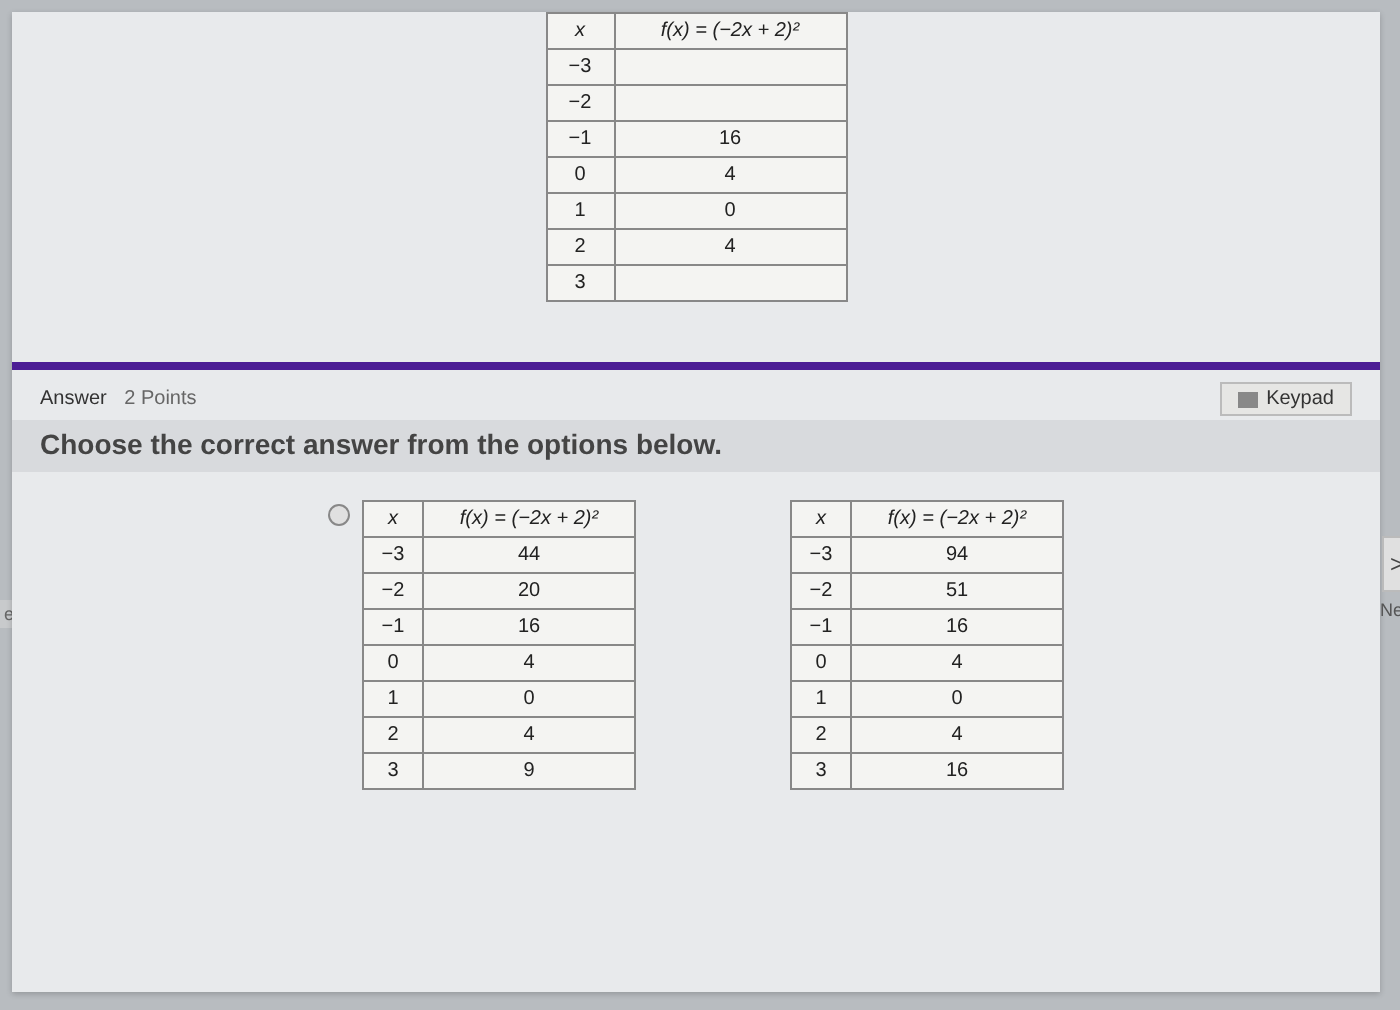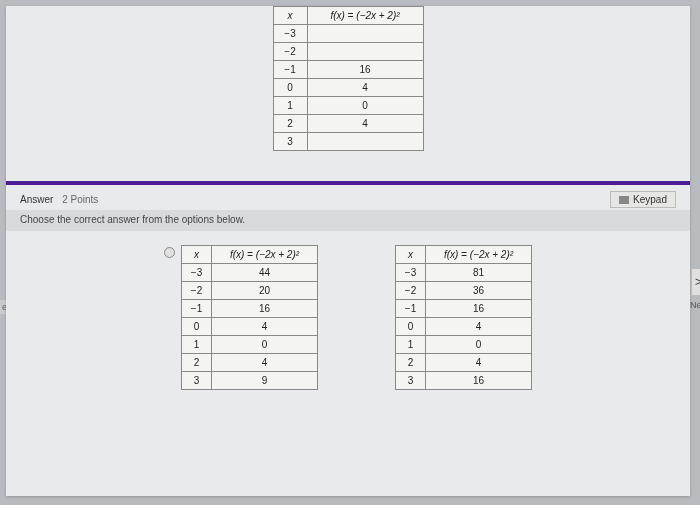--- a/index.html
+++ b/index.html
@@ -66,23 +66,24 @@
     align-items: center;
     gap: 4px;
   }
   .keypad-icon {
     width: 10px; height: 8px;
     background: #888;
     display: inline-block;
   }
   .subprompt {
     padding: 4px 14px 6px 14px;
-    font-size: 10px;
+    font-size: 14px;
     color: #444;
     background: #d8dadd;
+    font-weight: bold;
   }
   .options-row {
     display: flex;
     justify-content: center;
     gap: 60px;
     margin-top: 14px;
     padding-bottom: 10px;
   }
   .option-wrap {
     display: flex;
@@ -233,25 +234,25 @@
     <div class="option-wrap">
       <div class="radio hidden"></div>
       <table class="data">
         <tbody>
             <tr>
           <th class="col-x-sm">x</th>
           <th class="col-fx-sm">f(x) = (−2x + 2)²</th>
         </tr>
         <tr>
               <td>−3</td>
-              <td>81</td>
+              <td>94</td>
             </tr>
         <tr>
               <td>−2</td>
-              <td>36</td>
+              <td>51</td>
             </tr>
         <tr>
               <td>−1</td>
               <td>16</td>
             </tr>
         <tr>
               <td>0</td>
               <td>4</td>
             </tr>
         <tr>

